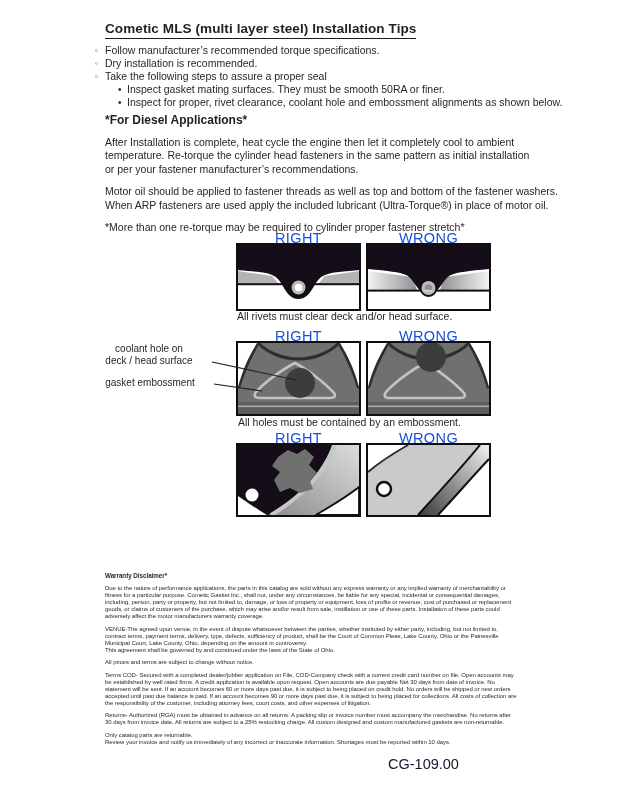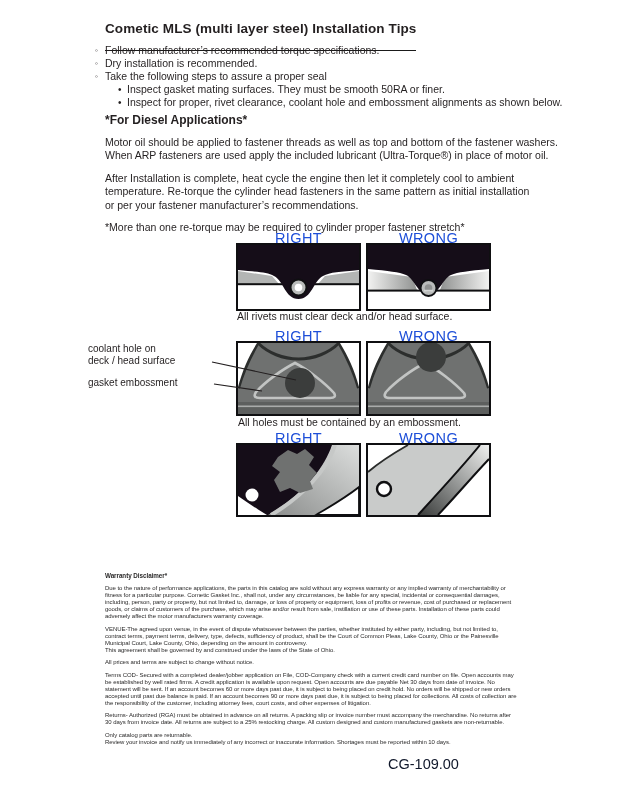--- a/index.html
+++ b/index.html
@@ -3,33 +3,33 @@
 <meta charset="utf-8">
 <style>
   html,body{margin:0;padding:0;background:#e8e8e8;}
   .sheet{
     position:relative;width:618px;height:800px;background:#ffffff;margin:0 auto;
     font-family:"Liberation Sans",sans-serif;color:#231f20;overflow:hidden;
   }
   .page-title{
     position:absolute;left:105px;top:21px;font-size:13.5px;font-weight:bold;letter-spacing:0.1px;
   }
-  .page-title .u{border-bottom:1.6px solid #1a1a1a;padding-bottom:14px;display:inline-block;}
+  .page-title .u{border-bottom:1.6px solid #1a1a1a;padding-bottom:2px;display:inline-block;}
   .bullets{position:absolute;left:95px;top:44px;width:490px;font-size:10.5px;line-height:13px;}
   .bullet{display:flex;}
   .bullet .mk{width:10px;flex:0 0 10px;font-size:8px;line-height:13px;}
   .bullet.sub{margin-left:23px;}
   .bullet.sub .mk{width:9px;flex:0 0 9px;font-size:10px;}
   .diesel{position:absolute;left:105px;top:114px;width:488px;font-size:10.5px;line-height:13.5px;}
   .diesel h2{font-size:12px;margin:0 0 8px 0;}
   .diesel p{margin:0 0 9px 0;white-space:pre-line;}
   .dg-label{position:absolute;width:125px;text-align:center;font-size:14.5px;letter-spacing:0.4px;color:#1d4ed8;}
   .panel{position:absolute;border:2px solid #0f0f11;line-height:0;background:#fff;}
   .dg-caption{position:absolute;font-size:10.5px;line-height:13px;white-space:pre-line;}
-  .ann{position:absolute;font-size:10px;line-height:11.5px;text-align:left;white-space:pre-line;}
+  .ann{position:absolute;font-size:10px;line-height:11.5px;text-align:center;white-space:pre-line;}
   .overlay{position:absolute;left:0;top:0;width:618px;height:800px;pointer-events:none;}
   .fine{position:absolute;left:105px;top:572px;width:412px;font-size:6px;line-height:7px;color:#2b2a2a;letter-spacing:-0.05px;}
   .fine h3{font-size:6.3px;margin:0 0 6px 0;}
   .fine p{margin:0 0 5.5px 0;white-space:pre-line;}
   .doc-code{position:absolute;left:388px;top:756px;font-size:14.5px;color:#0f172a;}
 </style>
 </head>
 <body>
 
 <div class="sheet">
@@ -56,25 +56,25 @@
       <span>Inspect gasket mating surfaces.  They must be smooth 50RA or finer.</span>
     </div>
     <div class="bullet sub">
       <span class="mk">•</span>
       <span>Inspect for proper, rivet clearance, coolant hole and embossment alignments as shown below.</span>
     </div>
   </div>
 
   <div class="diesel">
     <h2>*For Diesel Applications*</h2>
-    <p>Motor oil should be applied to fastener threads as well as top and bottom of the fastener washers.
-When ARP fasteners are used apply the included lubricant (Ultra-Torque®) in place of motor oil.</p>
     <p>After Installation is complete, heat cycle the engine then let it completely cool to ambient
 temperature. Re-torque the cylinder head fasteners in the same pattern as initial installation
 or per your fastener manufacturer’s recommendations.</p>
+    <p>Motor oil should be applied to fastener threads as well as top and bottom of the fastener washers.
+When ARP fasteners are used apply the included lubricant (Ultra-Torque®) in place of motor oil.</p>
     <p>*More than one re-torque may be required to cylinder proper fastener stretch*</p>
   </div>
 
   <div class="dg-label" style="left:236px;top:230px;">RIGHT</div>
   <div class="dg-label" style="left:366px;top:230px;">WRONG</div>
 
   <div class="panel" style="left:236px;top:243px;">
     <svg width="121" height="64" viewBox="0 0 121 64">
       <rect width="121" height="64" fill="#ffffff"></rect>
       <polygon points="0,26 34,31 41,39 0,39" fill="#b3b5b4"></polygon>

